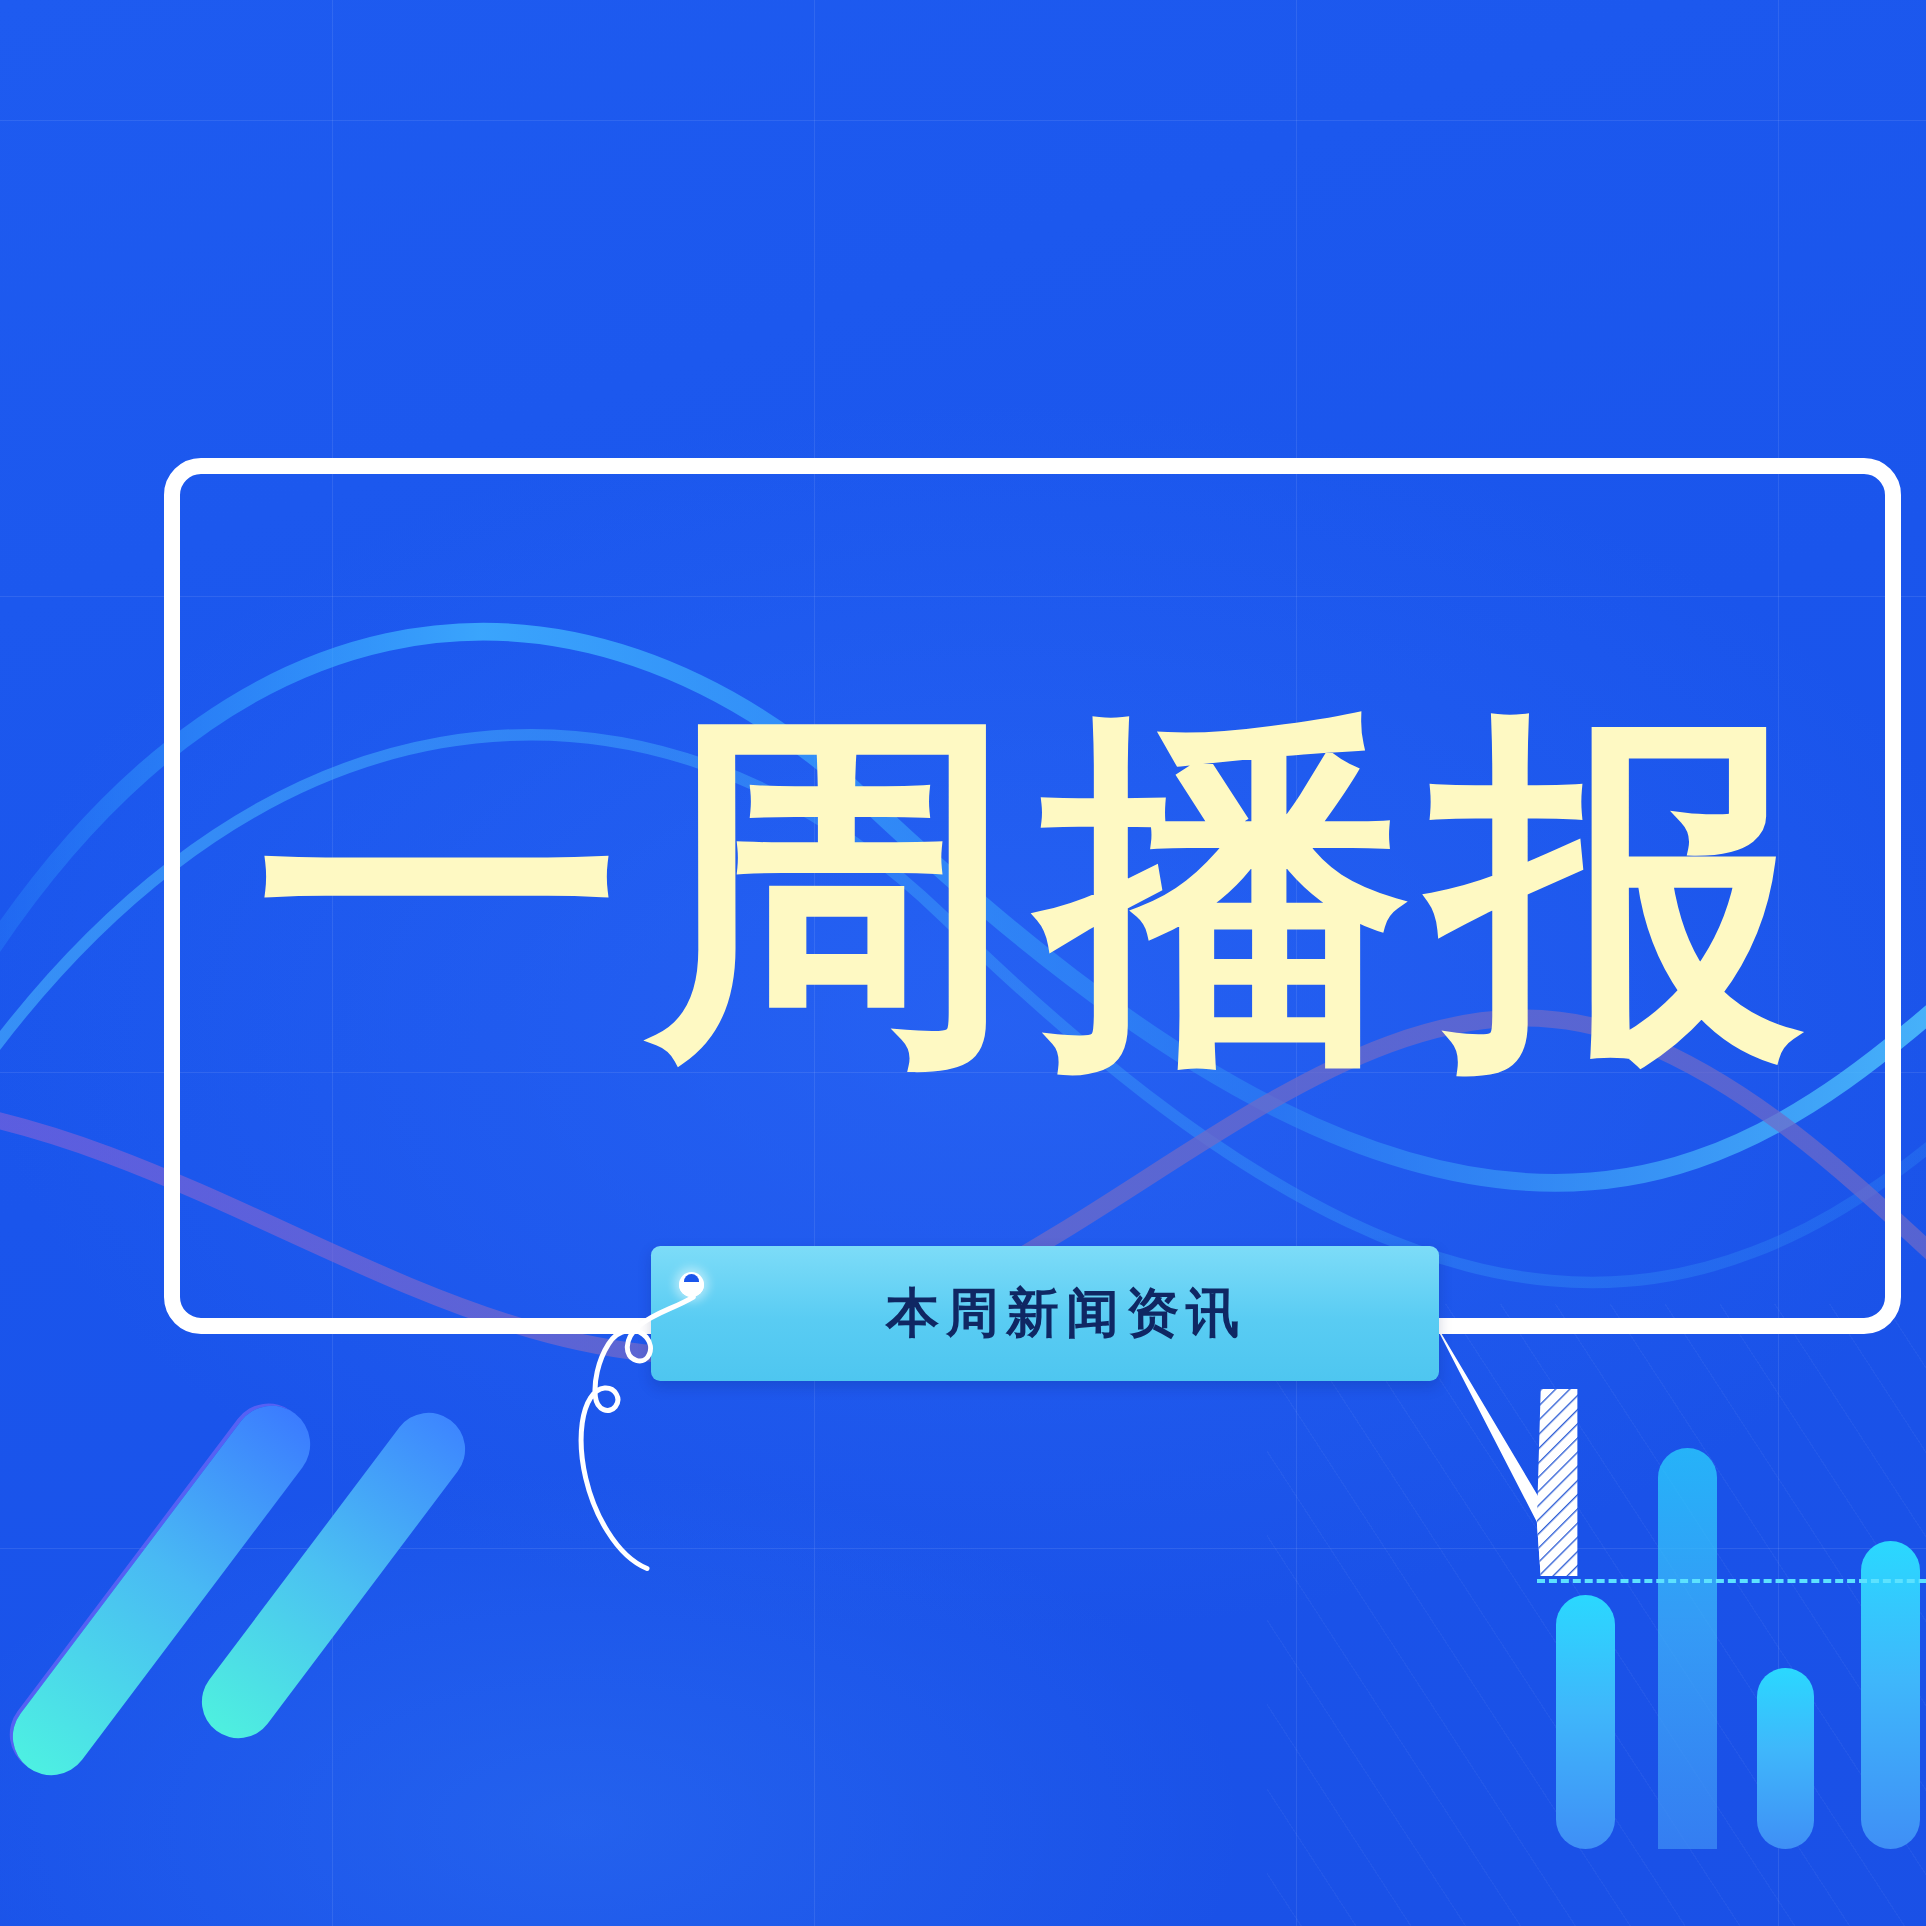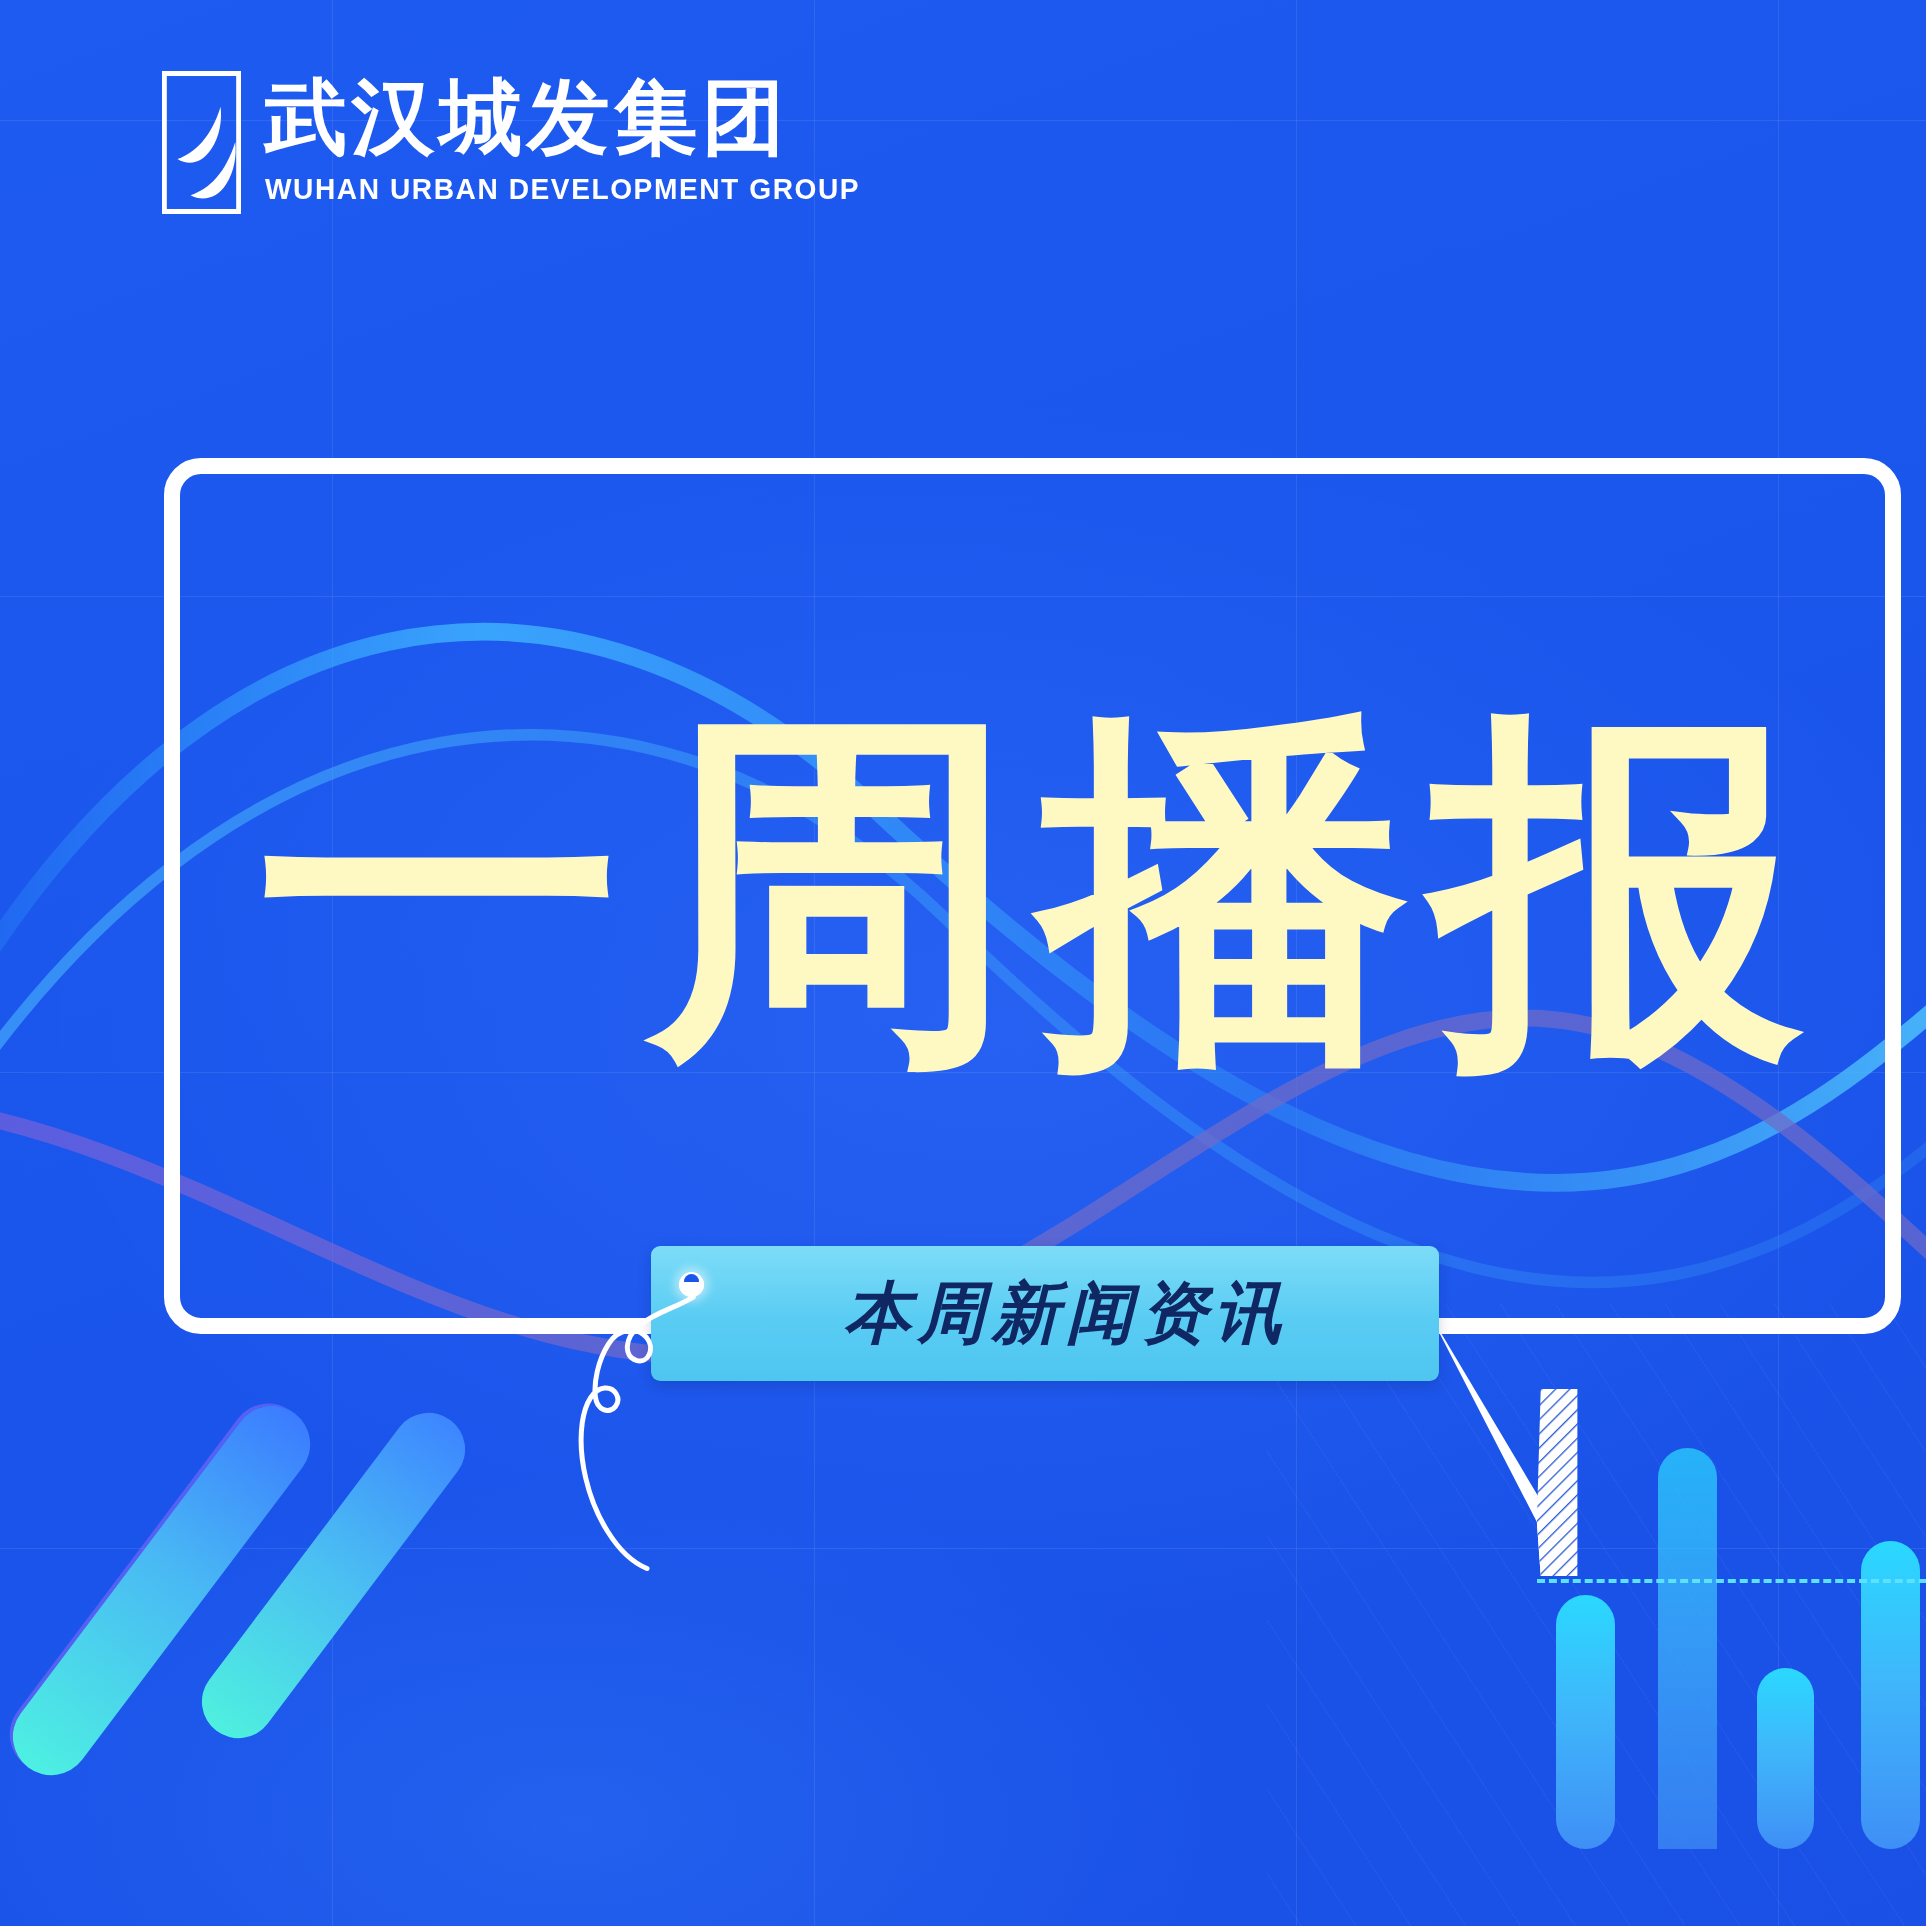--- a/index.html
+++ b/index.html
@@ -78,24 +78,23 @@
     background:linear-gradient(180deg,#7ddcf8 0%, #59ccf3 55%, #4ec6f0 100%);
     box-shadow:0 5.4px 14px rgba(0,20,90,0.18);
   }
   .badge-text{
     position:absolute; inset:0;
     display:flex; align-items:center; justify-content:center;
     padding-left:42px;
     color:#0f2763;
     font-family:"Liberation Serif", "DejaVu Serif", serif;
     font-weight:700;
-    font-size:67px;
+    font-size:53px;
     letter-spacing:7px;
     white-space:nowrap;
-    font-style:italic;
   }
   .badge-eyelet{
     position:absolute; left:679px; top:1272px;
     width:25px; height:25px; border-radius:50%;
     background:#ffffff;
     box-shadow:0 0 10px 4.6px rgba(255,255,255,0.45), inset 0 -5.4px 0 0 #ffffff;
   }
   .badge-eyelet::after{
     content:""; position:absolute; left:4.6px; top:1.5px;
     width:15.4px; height:8.5px; border-radius:15.4px 15.4px 0 0;
@@ -189,29 +188,20 @@
         <stop offset="0%" stop-color="#4fc3ff" stop-opacity="0.55"></stop>
         <stop offset="100%" stop-color="#2f8bf5" stop-opacity="0.25"></stop>
       </linearGradient>
     </defs>
 
     <path d="M -200 2760 C 500 1450, 1500 1380, 2250 2080 C 2950 2740, 3700 3250, 4400 3010 C 4900 2840, 5200 2380, 5600 2180" fill="none" stroke="url(#wCyan)" stroke-width="46" stroke-linecap="round"></path>
     <path d="M -200 2990 C 600 1700, 1700 1650, 2450 2380 C 3150 3060, 3850 3520, 4550 3250 C 5000 3080, 5250 2700, 5600 2520" fill="none" stroke="url(#wCyan2)" stroke-width="30" stroke-linecap="round"></path>
     <path d="M -200 2870 C 600 2980, 1250 3640, 2050 3500 C 2850 3360, 3500 2400, 4250 2700 C 4800 2920, 5150 3500, 5600 3680" fill="none" stroke="url(#wPurp)" stroke-width="44" stroke-linecap="round"></path>
   </svg>
 
-  <div class="logo">
-    <svg class="logo-mark" viewBox="0 0 205 370">
-      <rect x="6" y="6" width="193" height="358" fill="none" stroke="#ffffff" stroke-width="13"></rect>
-      <path d="M40 228 C 86 212, 128 170, 152 92 C 156 128, 150 168, 128 202 C 106 236, 72 248, 40 228 Z" fill="#ffffff"></path>
-      <path d="M74 322 C 124 306, 166 262, 190 184 C 194 220, 188 260, 166 294 C 144 328, 108 340, 74 322 Z" fill="#ffffff"></path>
-    </svg>
-    <div class="logo-cn">武汉城发集团</div>
-    <div class="logo-en">WUHAN URBAN DEVELOPMENT GROUP</div>
-  </div>
 
   <div class="bubble"></div>
 
   <svg class="bubble-tail" viewBox="0 0 560 700">
     <defs>
       <pattern id="hatch" width="26" height="26" patternUnits="userSpaceOnUse" patternTransform="rotate(45)">
         <rect width="26" height="26" fill="#ffffff"></rect>
         <line x1="0" y1="0" x2="0" y2="26" stroke="#2f5fd6" stroke-width="7"></line>
       </pattern>
     </defs>

